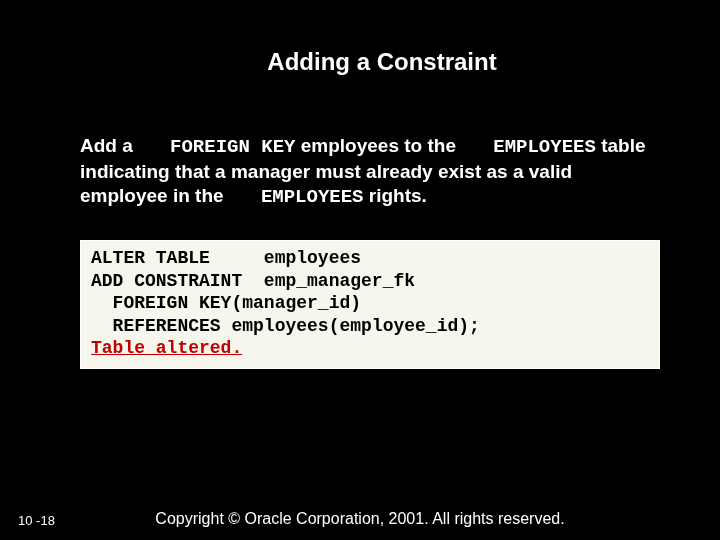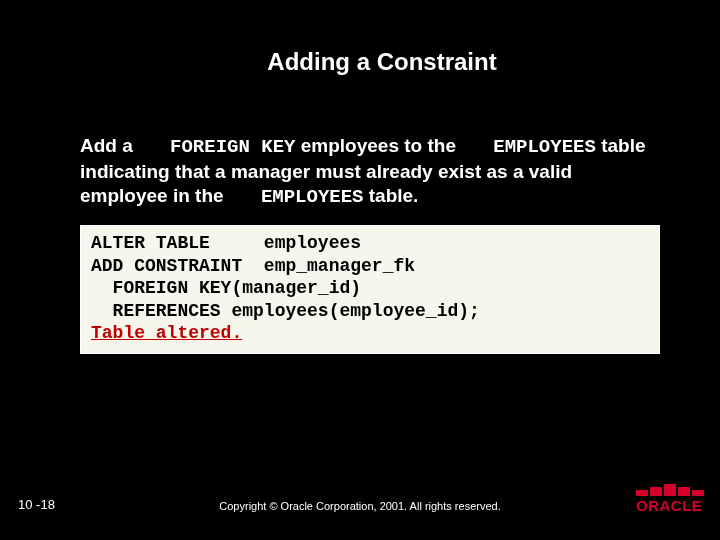--- a/index.html
+++ b/index.html
@@ -22,51 +22,51 @@
   }
   .body-text {
     color: #fff;
     font-size: 19px;
     font-weight: bold;
     padding: 58px 70px 14px 80px;
     line-height: 1.25;
   }
   .mono { font-family: "Courier New", Courier, monospace; font-weight: bold; margin-left: 32px; }
   .code-block {
-    margin: 2px 60px 0 80px;
+    margin: 17px 60px 0 80px;
     background: #f6f6ec;
     color: #000;
     border: 1px solid #fff;
     padding: 6px 10px 8px 10px;
     font-family: "Courier New", Courier, monospace;
     font-size: 18px;
     font-weight: bold;
     line-height: 1.25;
     white-space: pre;
   }
   .code-result {
     color: #c00000;
     text-decoration: underline;
   }
   .footer {
     position: absolute;
     left: 0;
-    bottom: 28px;
+    bottom: 12px;
     width: 100%;
   }
   .page-no {
     position: absolute;
     left: 18px;
     bottom: 0;
     font-size: 13px;
     color: #fff;
   }
   .copyright {
     text-align: center;
-    font-size: 11px;
+    font-size: 16px;
     color: #fff;
     margin-top: 17px;
   }
   .logo {
     position: absolute;
     right: 16px;
     bottom: -2px;
   }
   .logo .bars {
     display: flex;
@@ -91,35 +91,25 @@
     letter-spacing: 0.5px;
     font-family: Arial, sans-serif;
   }
 </style>
 </head>
 <body>
 
 <div class="title">Adding a Constraint</div>
 
 <div class="body-text">
-  <span>Add a </span><span class="mono">FOREIGN KEY</span><span> employees to the </span><span class="mono">EMPLOYEES</span><span> table indicating that a manager must already exist as a valid employee in the </span><span class="mono">EMPLOYEES</span><span> table.</span>
+  <span>Add a </span><span class="mono">FOREIGN KEY</span><span> employees to the </span><span class="mono">EMPLOYEES</span><span> table indicating that a manager must already exist as a valid employee in the </span><span class="mono">EMPLOYEES</span><span> rights.</span>
 </div>
 
 <div class="code-block"><span>ALTER TABLE     employees</span>
 <span>ADD CONSTRAINT  emp_manager_fk</span>
 <span>  FOREIGN KEY(manager_id)</span>
 <span>  REFERENCES employees(employee_id);</span>
 <span class="code-result">Table altered.</span></div>
 
 <div class="footer">
   <div class="page-no">10 -18</div>
   <div class="copyright">Copyright © Oracle Corporation, 2001. All rights reserved.</div>
-  <div class="logo">
-    <div class="bars">
-        <span></span>
-        <span></span>
-        <span></span>
-        <span></span>
-        <span></span>
-      </div>
-    <div class="word">ORACLE</div>
-  </div>
 </div>
 
 </body></html>

